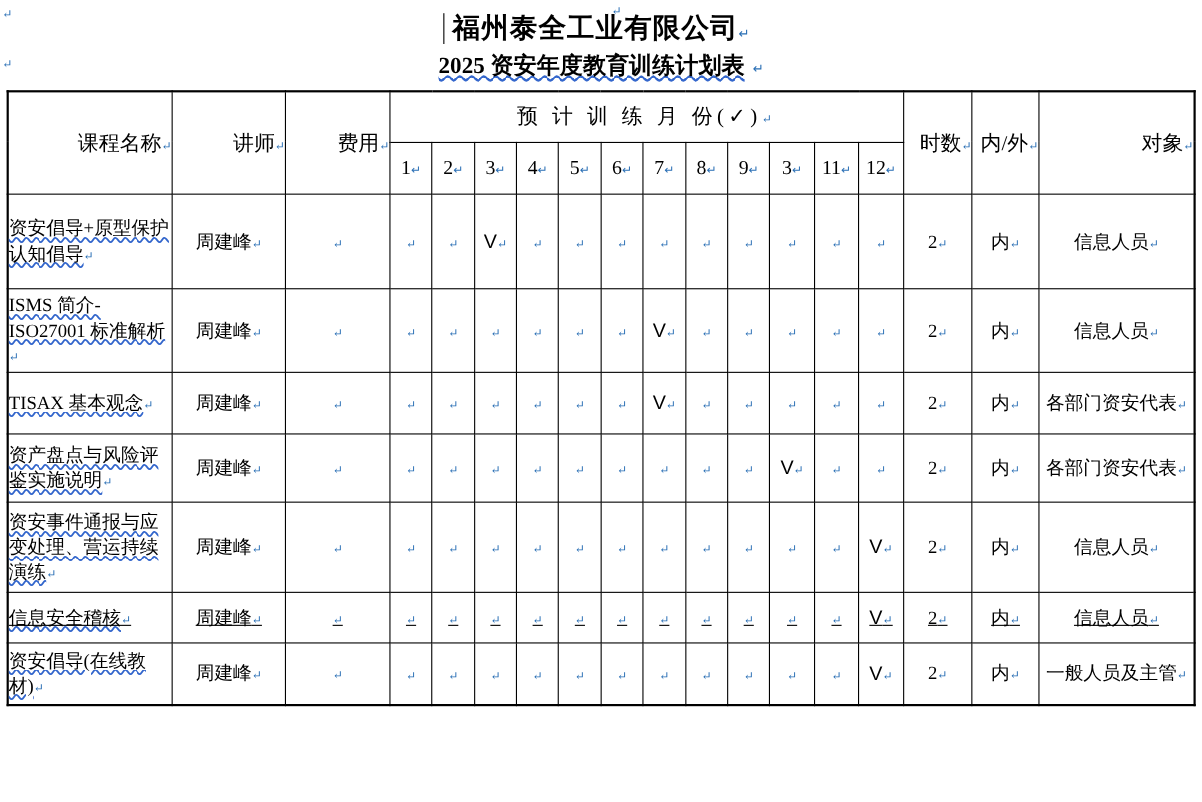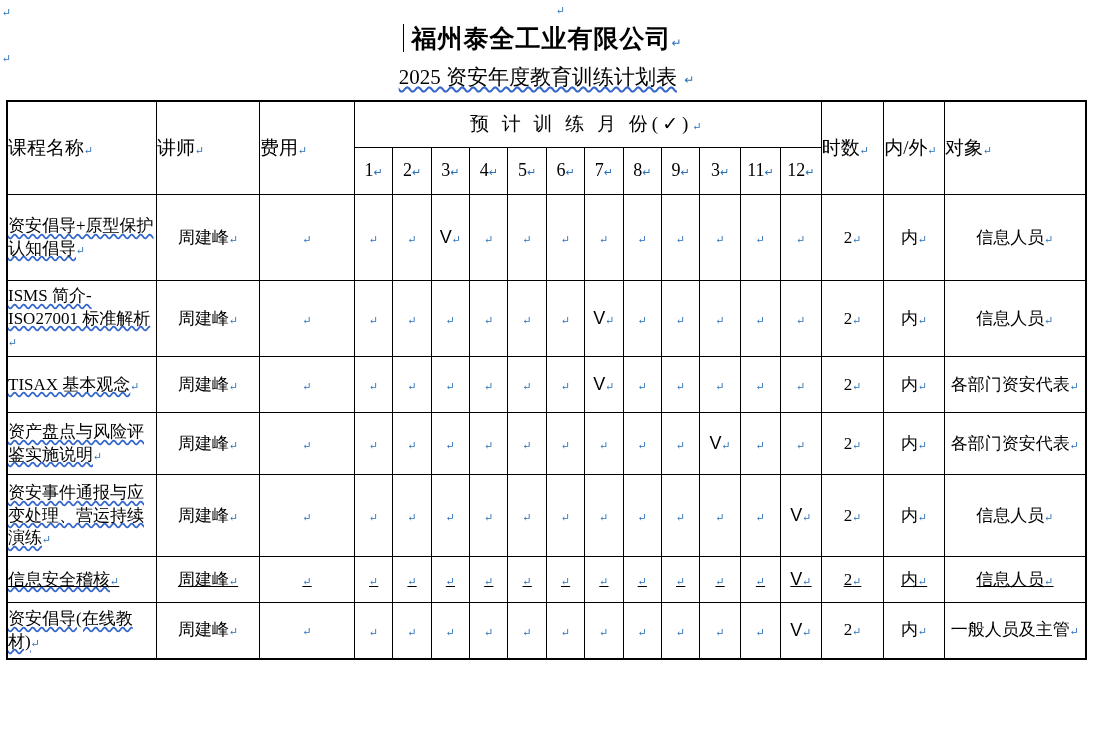--- a/index.html
+++ b/index.html
@@ -15,43 +15,43 @@
     overflow: hidden;
   }
   .page {
     position: relative;
     width: 1093px;
     height: 729px;
     background: #ffffff;
   }
   .header-block {
     text-align: center;
-    padding-top: 22px;
+    padding-top: 10px;
   }
   .doc-title {
     font-size: 25px;
     font-weight: bold;
     letter-spacing: 1px;
     line-height: 1.35;
     position: relative;
     display: inline-block;
   }
   .doc-title .caret {
     position: absolute;
     left: -8px;
     top: 2px;
     width: 1px;
     height: 28px;
     background: #000;
   }
   .doc-subtitle {
     font-size: 21px;
-    font-weight: normal;
+    font-weight: bold;
     line-height: 1.5;
-    margin-top: 6px;
+    margin-top: 0;
     display: inline-block;
     border-bottom: 1px solid transparent;
   }
   .pilcrow {
     color: #2a6fb5;
     font-size: 12px;
     vertical-align: middle;
     font-family: "Liberation Sans", sans-serif;
   }
   .mark-left {
@@ -84,21 +84,21 @@
     width: 1081px;
     border: 2px solid #000;
   }
   table.plan td, table.plan th {
     border: 1px solid #000;
     padding: 0;
     font-weight: normal;
     vertical-align: middle;
   }
   .hdr-main {
-    text-align: left;
+    text-align: right;
     font-size: 19px;
     font-weight: bold;
     height: 92px;
   }
   .hdr-months {
     text-align: center;
     font-size: 19px;
     font-weight: bold;
     height: 44px;
     letter-spacing: 4px;

